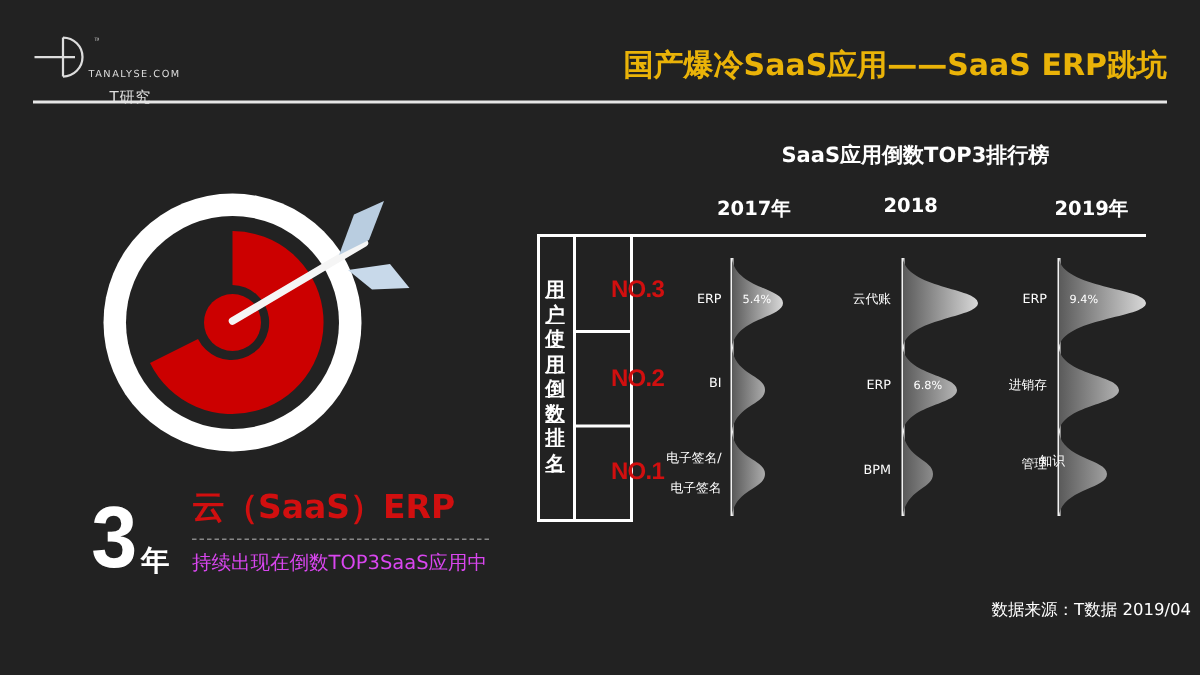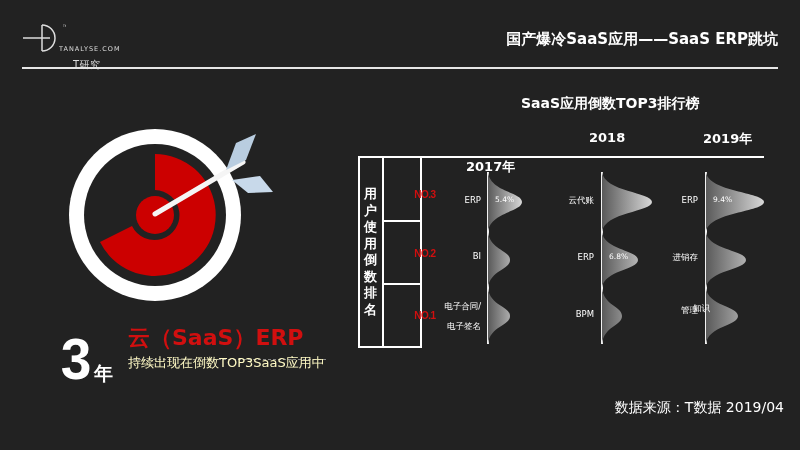--- a/index.html
+++ b/index.html
@@ -4,47 +4,47 @@
 <style>
   * { margin:0; padding:0; box-sizing:border-box; }
   html, body { width:800px; height:450px; background:#222222; overflow:hidden; }
   body { position:relative; font-family:"DejaVu Sans", "Liberation Sans", sans-serif; color:#fff; }
 
   .logo { position:absolute; left:20px; top:22px; width:120px; height:30px; }
   .logo-mark { position:absolute; left:0; top:0; }
   .logo-cn { position:absolute; left:53px; top:10px; font-size:10px; color:#ddd; letter-spacing:0.5px;margin-top:26px; }
   .logo-en { position:absolute; left:39px; top:23px; font-size:6.5px; color:#ddd; letter-spacing:1px; }
 
-  .page-title { position:absolute; right:22px; top:30px; font-size:15px; font-weight:bold; color:#ffffff; white-space:nowrap; }
+  .page-title { position:absolute; right:22px; top:30px; font-size:20px; font-weight:bold; color:#eab308; white-space:nowrap; }
   .title-rule { position:absolute; left:22px; top:67px; width:756px; height:2px; background:#e6e6e6; }
 
   .target { position:absolute; left:60px; top:120px; }
 
   .big-three { position:absolute; left:60px; top:330px; font-size:58px; font-weight:bold; color:#fff; line-height:58px; font-family:"Liberation Sans", sans-serif; transform:scaleX(0.95); }
   .nian { position:absolute; left:94px; top:361px; font-size:19px; font-weight:bold; color:#fff; }
   .erp-title { position:absolute; left:128px; top:323px; font-size:22px; font-weight:bold; color:#d10f0f; white-space:nowrap; }
   .dash-rule { position:absolute; left:128px; top:359px; width:198px; border-top:1px dashed #888; }
-  .erp-sub { position:absolute; left:128px; top:354px; font-size:13px; color:#fef9c3; white-space:nowrap; }
+  .erp-sub { position:absolute; left:128px; top:366px; font-size:13px; color:#d946ef; white-space:nowrap; }
 
   .chart-title { position:absolute; left:475px; top:95px; font-size:14px; font-weight:bold; color:#fff; white-space:nowrap;margin-left:46px; }
   .year { position:absolute; top:130px; font-size:13px; font-weight:bold; color:#fff; }
 
   .table-frame { position:absolute; left:358px; top:156px; width:406px; height:2px; background:#fff; }
   .vlabel-box { position:absolute; left:358px; top:156px; width:24px; height:192px; border:2px solid #fff; border-right:none; }
-  .vlabel { position:absolute; left:358px; top:186px; width:24px; font-size:13px; font-weight:bold; color:#fff; line-height:16.5px; text-align:right; }
+  .vlabel { position:absolute; left:358px; top:186px; width:24px; font-size:13px; font-weight:bold; color:#fff; line-height:16.5px; text-align:center;text-decoration:underline; }
   .rank-col { position:absolute; left:382px; top:156px; width:40px; height:192px; border:2px solid #fff; }
-  .rank-cell { position:absolute; left:384px; width:50px; height:60px; display:flex; align-items:center; justify-content:center; font-size:10px; font-weight:bold; color:#d10f0f; font-family:"Liberation Sans", sans-serif; letter-spacing:-0.5px;padding-left:32px; }
+  .rank-cell { position:absolute; left:384px; width:50px; height:60px; display:flex; align-items:center; justify-content:center; font-size:16px; font-weight:bold; color:#d10f0f; font-family:"Liberation Sans", sans-serif; letter-spacing:-0.5px;padding-left:32px; }
   .rank-sep { position:absolute; left:384px; width:36px; height:2px; background:#fff; }
 
   .col-axis { position:absolute; width:2px; background:#f2f2f2; top:172px; height:172px; }
   .wave { position:absolute; top:172px; }
   .item-label { position:absolute; font-size:8.5px; color:#fff; text-align:right; line-height:12px; white-space:nowrap; }
   .pct { position:absolute; font-size:7.5px; color:#fff; }
 
-  .source { position:absolute; right:16px; top:399px; font-size:14px; color:#fff; white-space:nowrap; }
+  .source { position:absolute; right:6px; top:399px; font-size:11px; color:#fff; white-space:nowrap; }
 </style>
 </head>
 <body>
 
 <div class="logo">
   <svg class="logo-mark" width="46" height="32" viewBox="0 0 46 32">
     <path d="M22 3 A13 13 0 0 1 22 29" stroke="#ddd" stroke-width="1.5" fill="none"></path>
     <line x1="22" y1="3" x2="22" y2="29" stroke="#ddd" stroke-width="1.5"></line>
     <line x1="3" y1="16" x2="30" y2="16" stroke="#ddd" stroke-width="1.5"></line>
     <text x="43" y="5" font-size="3" fill="#ddd">TM</text>
@@ -69,21 +69,21 @@
   <polygon points="172,60 200,56 213,72 188,73" fill="#c8d9ea"></polygon>
 </svg>
 
 <div class="big-three">3</div>
 <div class="nian">年</div>
 <div class="erp-title">云（SaaS）ERP</div>
 <div class="dash-rule"></div>
 <div class="erp-sub">持续出现在倒数TOP3SaaS应用中</div>
 
 <div class="chart-title">SaaS应用倒数TOP3排行榜</div>
-<div class="year" style="left:466px;margin-top:28px;">2017年</div>
+<div class="year" style="left:478px;">2017年</div>
 <div class="year" style="left:589px;">2018</div>
 <div class="year" style="left:703px;">2019年</div>
 
 <div class="table-frame"></div>
 <div class="vlabel-box"></div>
 <div class="vlabel">
   <span style="display:block;width:14px;margin:0 auto;word-break:break-all;">用户使用倒数排名</span>
 </div>
 <div class="rank-col"></div>
 <div class="rank-cell" style="top:164px;">NO.3</div>
@@ -101,21 +101,21 @@
   </defs>
 </svg>
 
 <div class="col-axis" style="left:487px;"></div>
 <svg class="wave" style="left:488px;" width="50" height="172">
   <path d="M0 0 C2 20 34 20 34 30 C34 40 2 40 0 60 C2 78 22 78 22 88 C22 98 2 98 0 116 C2 134 22 134 22 144 C22 154 2 154 0 172 Z" fill="url(#wg)"></path>
 </svg>
 <div class="item-label" style="right:319px;top:194px;">ERP</div>
 <div class="pct" style="left:495px;top:195px;">5.4%</div>
 <div class="item-label" style="right:319px;top:250px;">BI</div>
-<div class="item-label" style="right:319px;top:300px;">电子合同/</div>
+<div class="item-label" style="right:319px;top:300px;">电子签名/</div>
 <div class="item-label" style="right:319px;top:320px;">电子签名</div>
 
 <div class="col-axis" style="left:601px;"></div>
 <svg class="wave" style="left:602px;" width="60" height="172">
   <path d="M0 0 C2 20 50 20 50 30 C50 40 2 40 0 60 C2 78 36 78 36 88 C36 98 2 98 0 116 C2 134 20 134 20 144 C20 154 2 154 0 172 Z" fill="url(#wg)"></path>
 </svg>
 <div class="item-label" style="right:206px;top:194px;">云代账</div>
 <div class="item-label" style="right:206px;top:251px;">ERP</div>
 <div class="pct" style="left:609px;top:252px;">6.8%</div>
 <div class="item-label" style="right:206px;top:308px;">BPM</div>

